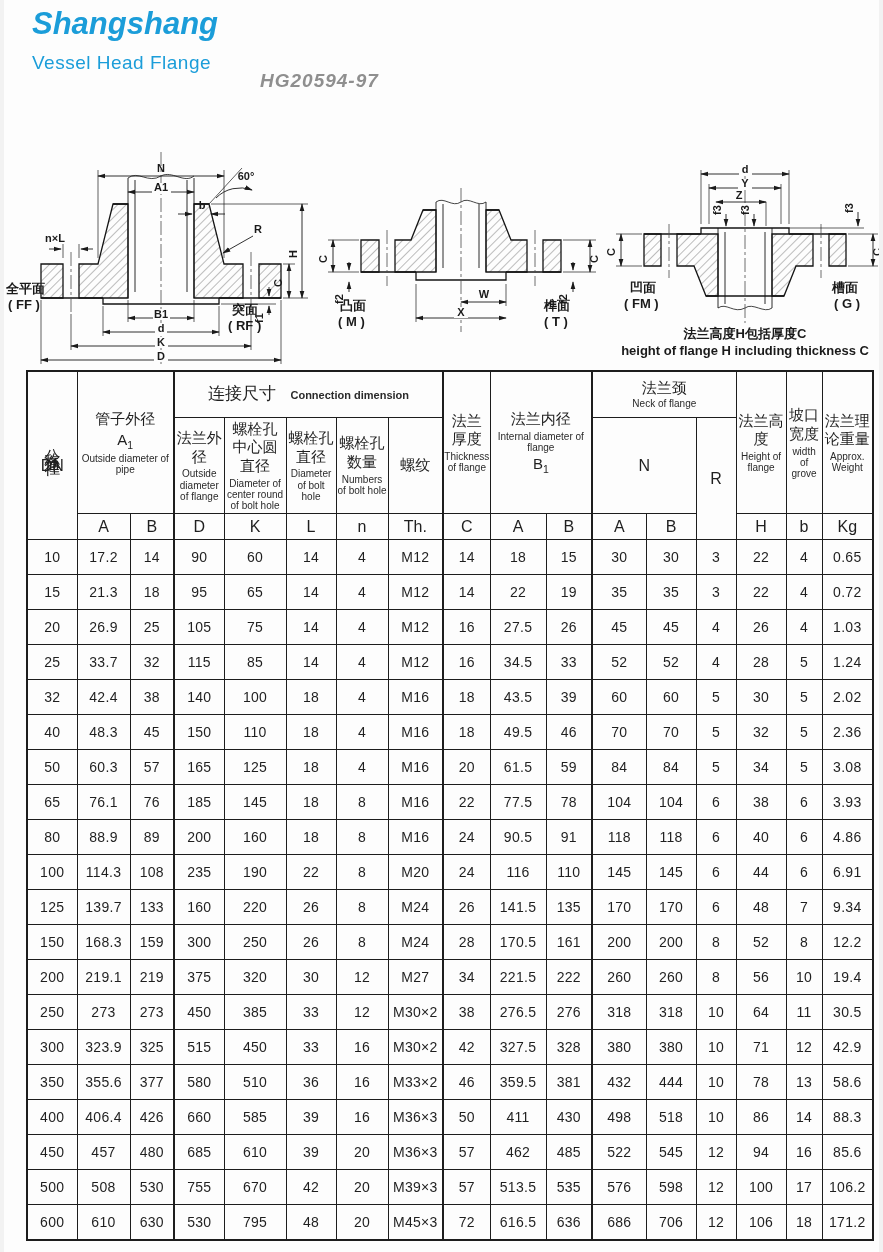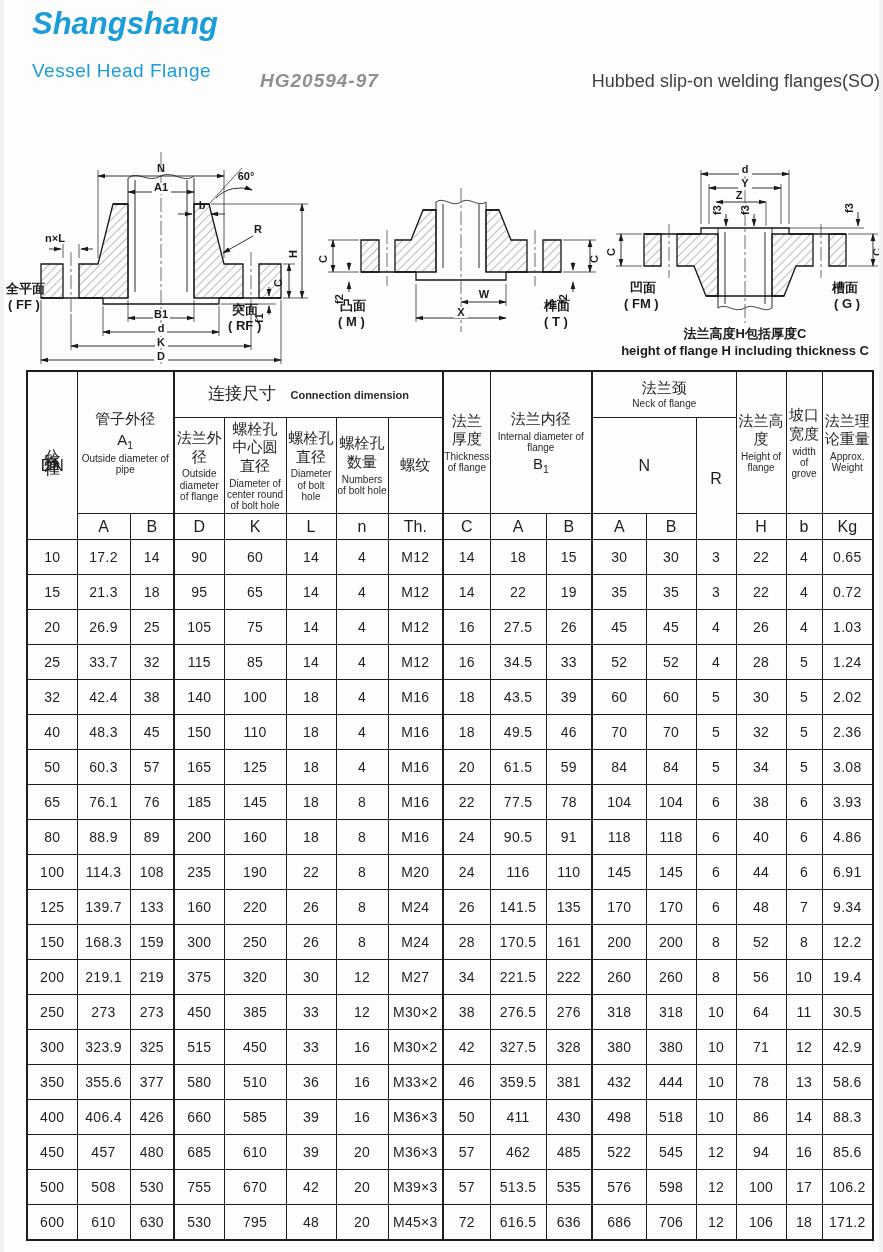--- a/index.html
+++ b/index.html
@@ -5,21 +5,21 @@
   * { margin:0; padding:0; box-sizing:border-box; }
   html,body { background:#f2f2f2; }
   body { font-family:"Liberation Sans","DejaVu Sans",sans-serif; }
   .page {
     position:relative; width:875px; height:1252px; background:#fdfdfd;
     margin:0 auto; overflow:hidden; color:#222;
   }
   
   .logo { position:absolute; left:28px; top:6px; }
   .logo-line1 { font-size:31px; font-weight:bold; font-style:italic; letter-spacing:0px; }
-  .logo-line2 { font-size:19px; font-weight:normal; letter-spacing:0.5px; margin-top:18px; }
+  .logo-line2 { font-size:19px; font-weight:normal; letter-spacing:0.5px; margin-top:10px; }
   .title { position:absolute; left:253px; top:30px; font-size:28px; color:#3a3a3a; letter-spacing:0.5px; white-space:nowrap; }
   .standard { position:absolute; left:256px; top:70px; font-size:19px; font-weight:bold; font-style:italic; color:#8f8f8f; letter-spacing:1px; }
   .subtitle-en { position:absolute; left:532px; top:71px; width:344px; text-align:right; font-size:18px; color:#3f3f3f; }
   .pageno { position:absolute; left:24px; top:1250px; font-size:23px; color:#4a4a4a; letter-spacing:1px; }
 
   
   .drawing { position:absolute; }
   svg text { font-family:"Liberation Sans","DejaVu Sans",sans-serif; }
   .dt  { font-size:11px; font-weight:bold; fill:#1a1a1a; }
   .fl  { font-size:13px; font-weight:bold; fill:#1a1a1a; }
@@ -49,21 +49,20 @@
 </head>
 <body>
 
 <div class="page">
 
   <div class="logo">
     <div class="logo-line1" style="color:#1b9dd9;">Shangshang</div>
     <div class="logo-line2" style="color:#1b9dd9;">Vessel Head Flange</div>
   </div>
   <div class="standard">HG20594-97</div>
-  <div class="subtitle-en">Hubbed slip-on welding flanges(SO)</div>
 
   <svg class="drawing" style="left:2px; top:146px;" width="312" height="222" viewBox="0 0 312 222">
     <defs>
       <pattern id="h1" width="6" height="6" patternUnits="userSpaceOnUse" patternTransform="rotate(45)">
         <line x1="0" y1="0" x2="0" y2="6" stroke="#5a5a5a" stroke-width="0.8"></line>
       </pattern>
       <marker id="ar1" viewBox="0 0 10 6" refX="9" refY="3" markerWidth="9" markerHeight="6" orient="auto-start-reverse">
         <path d="M0,0 L10,3 L0,6 Z" fill="#1a1a1a"></path>
       </marker>
     </defs>

